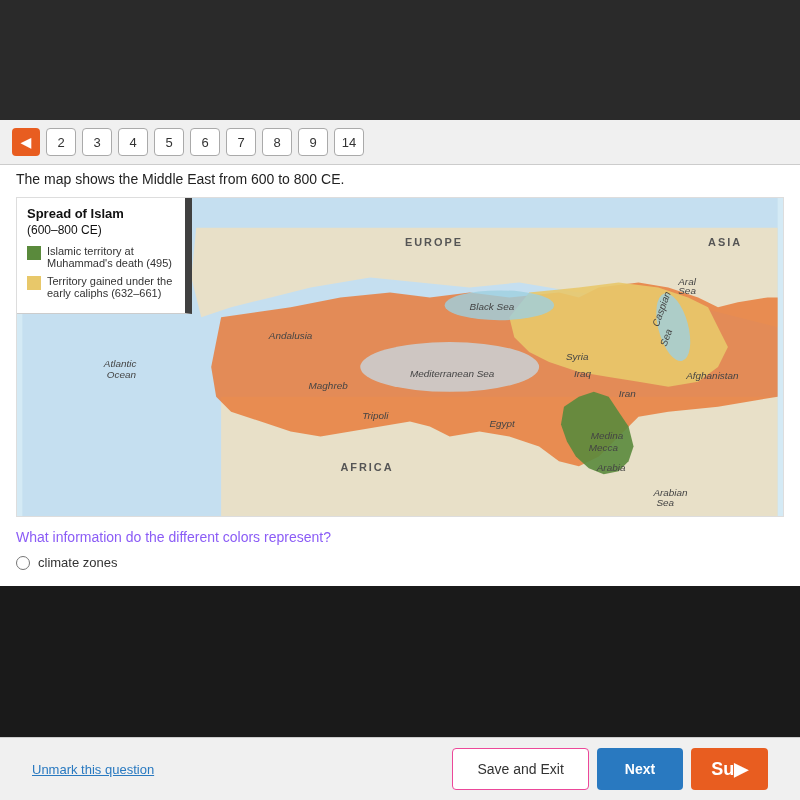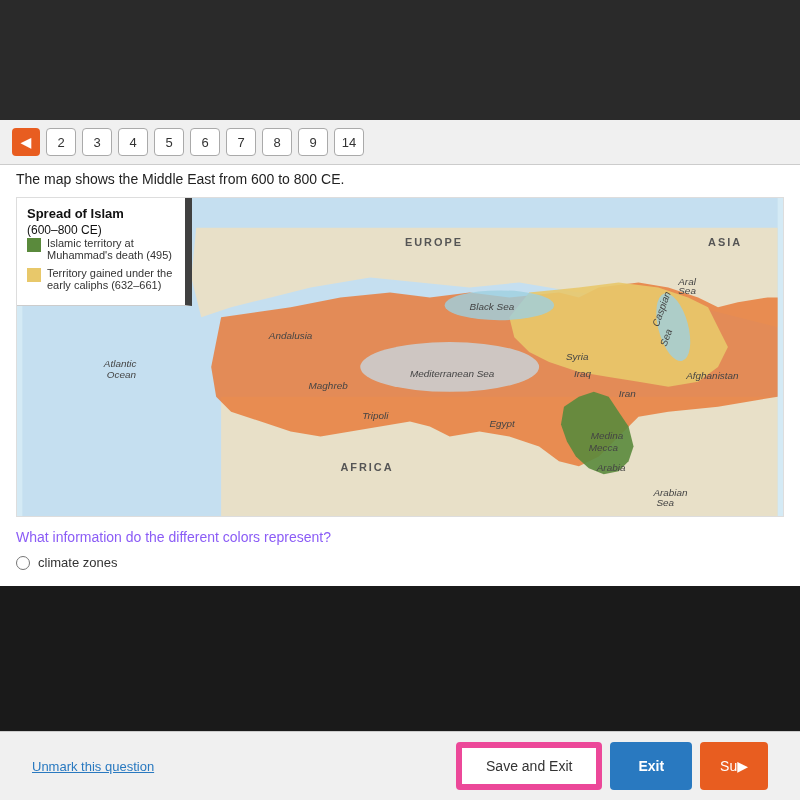--- a/index.html
+++ b/index.html
@@ -90,20 +90,21 @@
     .map-title {
       font-weight: bold;
       font-size: 13px;
       color: #111;
       margin-bottom: 2px;
     }
 
     .map-subtitle {
       font-size: 12px;
       color: #111;
+      margin-bottom: 8px;
     }
 
     .legend-item {
       display: flex;
       align-items: flex-start;
       gap: 6px;
       margin-bottom: 6px;
       font-size: 11px;
       color: #333;
     }
@@ -182,21 +183,21 @@
       text-decoration: underline;
     }
 
     .bottom-buttons {
       display: flex;
       gap: 8px;
     }
 
     .btn-save {
       background: white;
-      border: 6px solid #ec4899;
+      border: 1px solid #ec4899;
       color: #333;
       padding: 10px 24px;
       border-radius: 4px;
       cursor: pointer;
       font-size: 14px;
     }
 
     .btn-next {
       background: #2979c0;
       border: none;
@@ -208,22 +209,22 @@
       font-weight: bold;
     }
 
     .btn-submit {
       background: #e85d20;
       border: none;
       color: white;
       padding: 10px 20px;
       border-radius: 4px;
       cursor: pointer;
-      font-size: 14px;
-      font-weight: normal;
+      font-size: 18px;
+      font-weight: bold;
     }
   </style>
 </head>
 <body>
 
 <div class="top-bar"></div>
 
 <div class="nav-bar">
   <button class="back-btn">◀</button>
   <button class="page-num-btn">2</button>
@@ -319,16 +320,16 @@
       <label for="opt1">climate zones</label>
     </div>
   </div>
 
 </div>
 
 <div class="bottom-bar">
   <a class="unmark-link">Unmark this question</a>
   <div class="bottom-buttons">
     <button class="btn-save">Save and Exit</button>
-    <button class="btn-next">Exit</button>
+    <button class="btn-next">Next</button>
     <button class="btn-submit">Su▶</button>
   </div>
 </div>
 
 </body></html>

